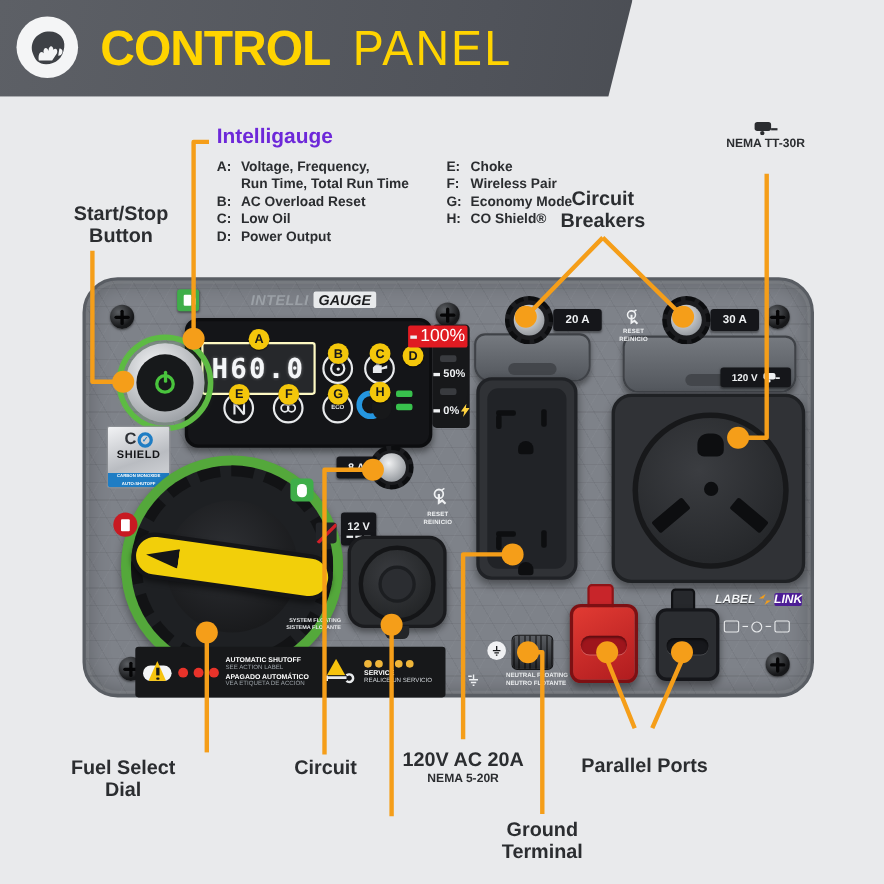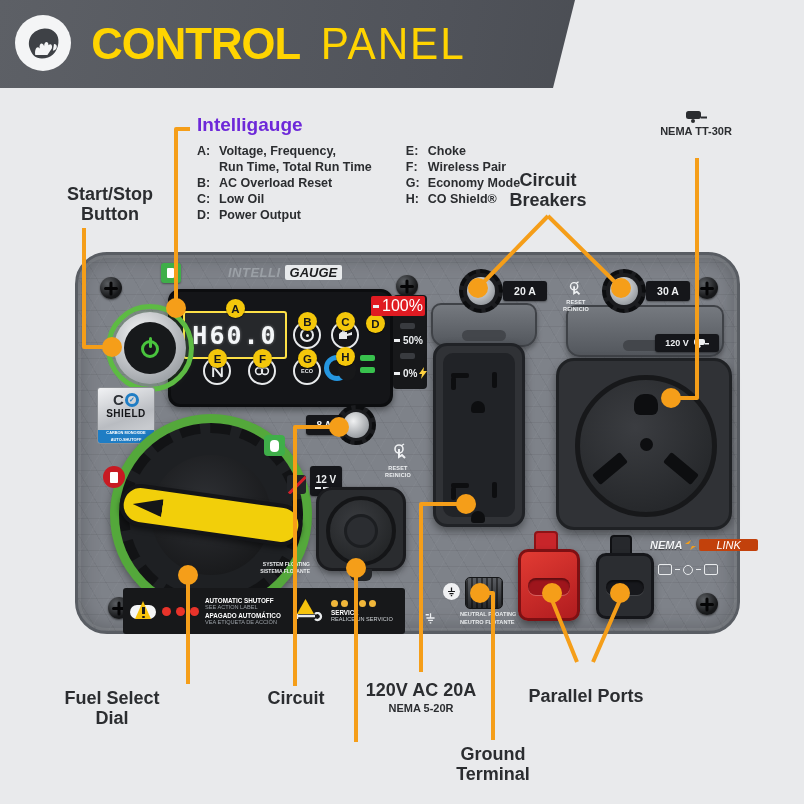--- a/index.html
+++ b/index.html
@@ -103,21 +103,21 @@
     </div>
 
     <div class="ab" style="left:150px;top:10px;display:flex;align-items:center;gap:4px">
       <span style="font-style:italic;font-weight:bold;font-size:13px;color:#9ba0a6;letter-spacing:.5px">INTELLI</span>
       <span style="font-style:italic;font-weight:bold;font-size:13px;color:#1c1d1f;background:#e8eaec;padding:0 5px;border-radius:2px">GAUGE</span>
     </div>
 
     <div class="ab" style="left:90px;top:34px;width:225px;height:118px;background:#141518;border:3px solid #0c0d0f;border-radius:12px;box-sizing:border-box;box-shadow:0 3px 6px rgba(0,0,0,.4)"></div>
     <div class="ab" style="left:315px;top:40px;width:34px;height:94px;background:#17181a;border-radius:4px"></div>
 
-    <div class="ab" style="left:105px;top:56px;width:100px;height:44px;background:#26282b;border:2px solid #fde047;border-radius:3px;display:flex;align-items:center;justify-content:center">
+    <div class="ab" style="left:105px;top:56px;width:100px;height:44px;background:#26282b;border:2px solid #fef9c3;border-radius:3px;display:flex;align-items:center;justify-content:center">
       <span style="font-family:'DejaVu Sans Mono',monospace;font-weight:bold;font-size:25px;letter-spacing:2px;color:#f4f6f8;text-shadow:0 0 3px rgba(255,255,255,.4)">H60.0</span>
     </div>
 
     <div class="dicon ab" style="left:215px;top:66px">
       <div style="width:10px;height:10px;border:2px solid #e8eaec;border-radius:50%;display:flex;align-items:center;justify-content:center">
         <div style="width:3px;height:3px;background:#e8eaec;border-radius:50%"></div>
         </div>
     </div>
     <div class="dicon ab" style="left:253px;top:66px">
       <svg width="17" height="12" viewBox="0 0 17 12">
@@ -351,26 +351,26 @@
     <div class="ab" style="left:456px;top:276px;width:24px;height:26px;background:#c8252a;border:2px solid #8e1316;border-radius:4px;box-sizing:border-box"></div>
     <div class="ab" style="left:440px;top:294px;width:62px;height:72px;background:linear-gradient(150deg,#e23b33,#b01c1f);border:3px solid #7d1013;border-radius:10px;box-sizing:border-box;box-shadow:0 4px 7px rgba(0,0,0,.4)">
       <div class="ab" style="left:7px;top:26px;width:42px;height:17px;background:#9e151c;border-radius:8px;box-shadow:inset 0 2px 2px rgba(0,0,0,.4),0 1px 0 rgba(255,255,255,.25)"></div>
     </div>
     <div class="ab" style="left:532px;top:280px;width:22px;height:26px;background:#26282c;border:2px solid #101114;border-radius:4px;box-sizing:border-box"></div>
     <div class="ab" style="left:518px;top:298px;width:58px;height:66px;background:#2b2d31;border:3px solid #15161a;border-radius:10px;box-sizing:border-box;box-shadow:0 4px 7px rgba(0,0,0,.4)">
       <div class="ab" style="left:7px;top:24px;width:38px;height:15px;background:#17181c;border-radius:7px;box-shadow:inset 0 2px 2px rgba(0,0,0,.5),0 1px 0 rgba(255,255,255,.12)"></div>
     </div>
 
     <div class="ab" style="left:572px;top:284px;display:flex;align-items:center;gap:3px">
-      <span style="font-size:11px;font-weight:bold;font-style:italic;color:#f2f4f6;text-shadow:0 1px 1px rgba(0,0,0,.6)">NEMA</span>
+      <span style="font-size:11px;font-weight:bold;font-style:italic;color:#f2f4f6;text-shadow:0 1px 1px rgba(0,0,0,.6)">LABEL</span>
       <svg width="11" height="10" viewBox="0 0 11 10">
         <polygon points="0,4 6,0 4,4" fill="#f59e19"></polygon>
           <polygon points="11,6 5,10 7,6" fill="#f59e19"></polygon>
         </svg>
-      <span style="font-size:11px;font-weight:normal;font-style:italic;color:#fff;background:#c2410c;padding:0 17px;border-radius:2px">LINK</span>
+      <span style="font-size:11px;font-weight:bold;font-style:italic;color:#fff;background:#4c1d95;padding:0 0;border-radius:2px">LINK</span>
     </div>
     <div class="ab" style="left:580px;top:309px;display:flex;align-items:center;gap:3px">
       <span style="width:12px;height:9px;border:1.5px solid #e8eaec;border-radius:2px;display:inline-block"></span>
       <span style="width:5px;height:1.5px;background:#e8eaec;display:inline-block"></span>
       <span style="width:8px;height:8px;border:1.5px solid #e8eaec;border-radius:50%;display:inline-block"></span>
       <span style="width:5px;height:1.5px;background:#e8eaec;display:inline-block"></span>
       <span style="width:12px;height:9px;border:1.5px solid #e8eaec;border-radius:2px;display:inline-block"></span>
     </div>
   </div>
 

